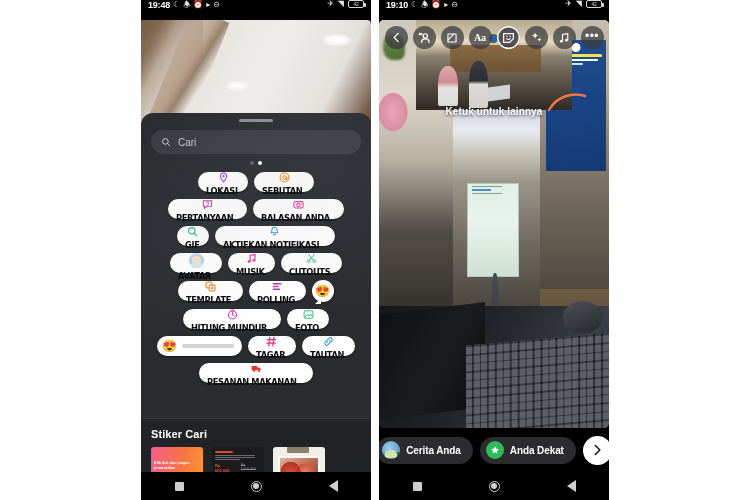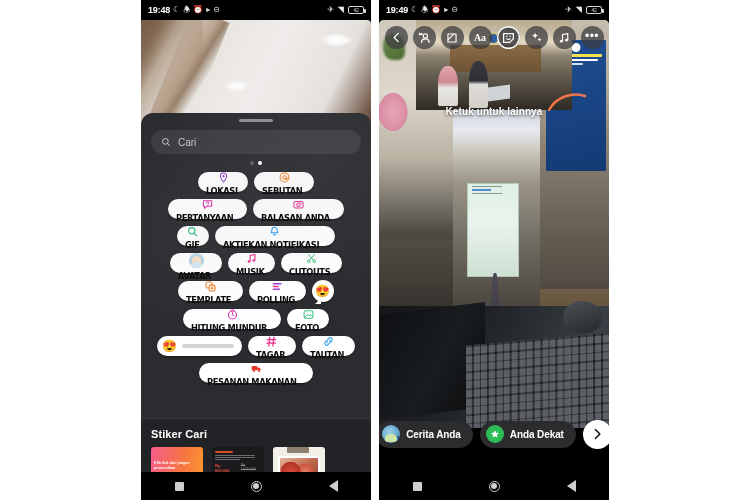--- a/index.html
+++ b/index.html
@@ -28,21 +28,21 @@
     overflow: hidden;
     flex: 0 0 auto;
   }
 
   
   .statusbar {
     position: relative;
     height: 20px;
     background: #000;
     display: flex;
-    align-items: center;
+    align-items: flex-start;
     justify-content: space-between;
     padding: 0 7px;
     z-index: 40;
   }
   .sb-left { display: flex; align-items: center; gap: 3px; }
   .sb-time {
     color: #fff; font-size: 9px; font-weight: bold;
     letter-spacing: -0.2px;
   }
   .sb-ico { color: #e8e8e8; font-size: 8px; line-height: 1; display: inline-block; }
@@ -375,21 +375,21 @@
     display: flex; align-items: center; justify-content: center;
     flex: 0 0 auto;
   }
   .tb.sel { box-shadow: 0 0 0 1.4px #ffffff inset; background: rgba(60,60,62,.84); }
   .tb svg { display:block; }
   .tb .aa { color:#fff; font-size:10px; font-weight:bold; font-family:"Liberation Serif", serif; }
   .tb .dots3 { color:#fff; font-size:12px; line-height:0; letter-spacing:.5px; padding-bottom:3px; }
 
   
   .bottom-actions {
-    position: absolute; left: 0; right: 0; bottom: 44px; height: 44px;
+    position: absolute; left: 0; right: 0; bottom: 28px; height: 44px;
     display: flex; align-items: center; justify-content: center; gap: 7px;
     padding: 0 8px; z-index: 30;
   }
   .pill {
     height: 27px; border-radius: 15px;
     background: #2c2c2e;
     display: inline-flex; align-items: center; gap: 6px;
     padding: 0 12px 0 6px;
   }
   .pill .ptxt { color:#fff; font-size:10px; font-weight:bold; letter-spacing:-.1px; white-space:nowrap; }
@@ -648,21 +648,21 @@
       <span class="nav-sq"></span>
       <span class="nav-ci"></span>
       <span class="nav-tri"></span>
     </div>
   </div>
 
   <div class="phone">
 
     <div class="statusbar">
       <div class="sb-left">
-        <span class="sb-time">19:49</span>
+        <span class="sb-time">19:10</span>
         <span class="sb-ico">☾</span>
         <span class="sb-ico">🕭</span>
         <span class="sb-ico">⏰</span>
         <span class="sb-ico">▸</span>
         <span class="sb-ico">⊖</span>
       </div>
       <div class="sb-right">
         <span class="sb-ico">✈</span>
         <span class="sb-ico">◥</span>
         <span class="batt">

